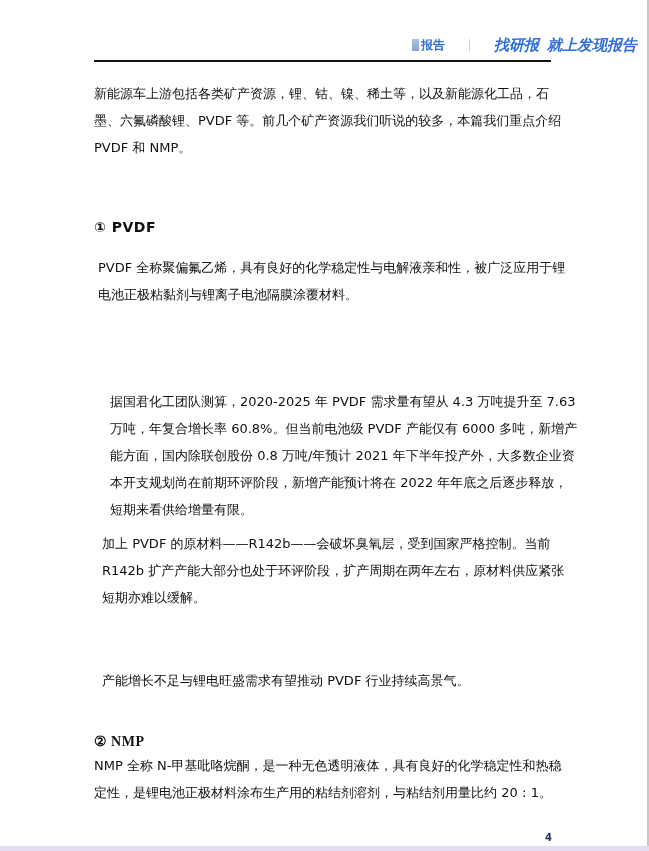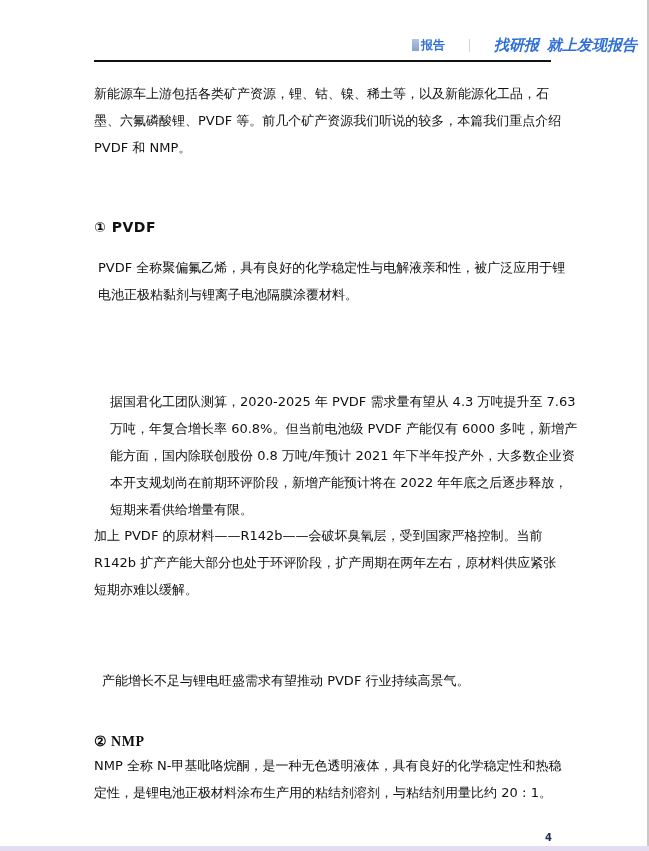--- a/index.html
+++ b/index.html
@@ -42,20 +42,20 @@
   </div>
 </div>
 <div class="header-rule"></div>
 
 <div class="content">
   <p class="para" style="top:80px;margin:0;">新能源车上游包括各类矿产资源，锂、钴、镍、稀土等，以及新能源化工品，石墨、六氟磷酸锂、PVDF 等。前几个矿产资源我们听说的较多，本篇我们重点介绍 PVDF 和 NMP。</p>
 
   <div class="heading" style="top:219px;">① PVDF</div>
   <p class="para" style="top:250px;margin:4px;">PVDF 全称聚偏氟乙烯，具有良好的化学稳定性与电解液亲和性，被广泛应用于锂电池正极粘黏剂与锂离子电池隔膜涂覆材料。</p>
   <p class="para" style="top:372px;margin:16px;">据国君化工团队测算，2020-2025 年 PVDF 需求量有望从 4.3 万吨提升至 7.63 万吨，年复合增长率 60.8%。但当前电池级 PVDF 产能仅有 6000 多吨，新增产能方面，国内除联创股份 0.8 万吨/年预计 2021 年下半年投产外，大多数企业资本开支规划尚在前期环评阶段，新增产能预计将在 2022 年年底之后逐步释放，短期来看供给增量有限。</p>
-  <p class="para" style="top:522px;margin:0;">加上 PVDF 的原材料——R142b——会破坏臭氧层，受到国家严格控制。当前 R142b 扩产产能大部分也处于环评阶段，扩产周期在两年左右，原材料供应紧张短期亦难以缓解。</p>
+  <p class="para" style="top:522px;margin:8px;">加上 PVDF 的原材料——R142b——会破坏臭氧层，受到国家严格控制。当前 R142b 扩产产能大部分也处于环评阶段，扩产周期在两年左右，原材料供应紧张短期亦难以缓解。</p>
   <p class="para" style="top:659px;margin:8px;">产能增长不足与锂电旺盛需求有望推动 PVDF 行业持续高景气。</p>
 
   <div class="heading" style="top:733px;font-family:Liberation Serif, serif;">② NMP</div>
   <p class="para" style="top:752px;margin:0;">NMP 全称 N-甲基吡咯烷酮，是一种无色透明液体，具有良好的化学稳定性和热稳定性，是锂电池正极材料涂布生产用的粘结剂溶剂，与粘结剂用量比约 20：1。</p>
 </div>
 
 <div class="page-number">4</div>
 
 </body></html>

